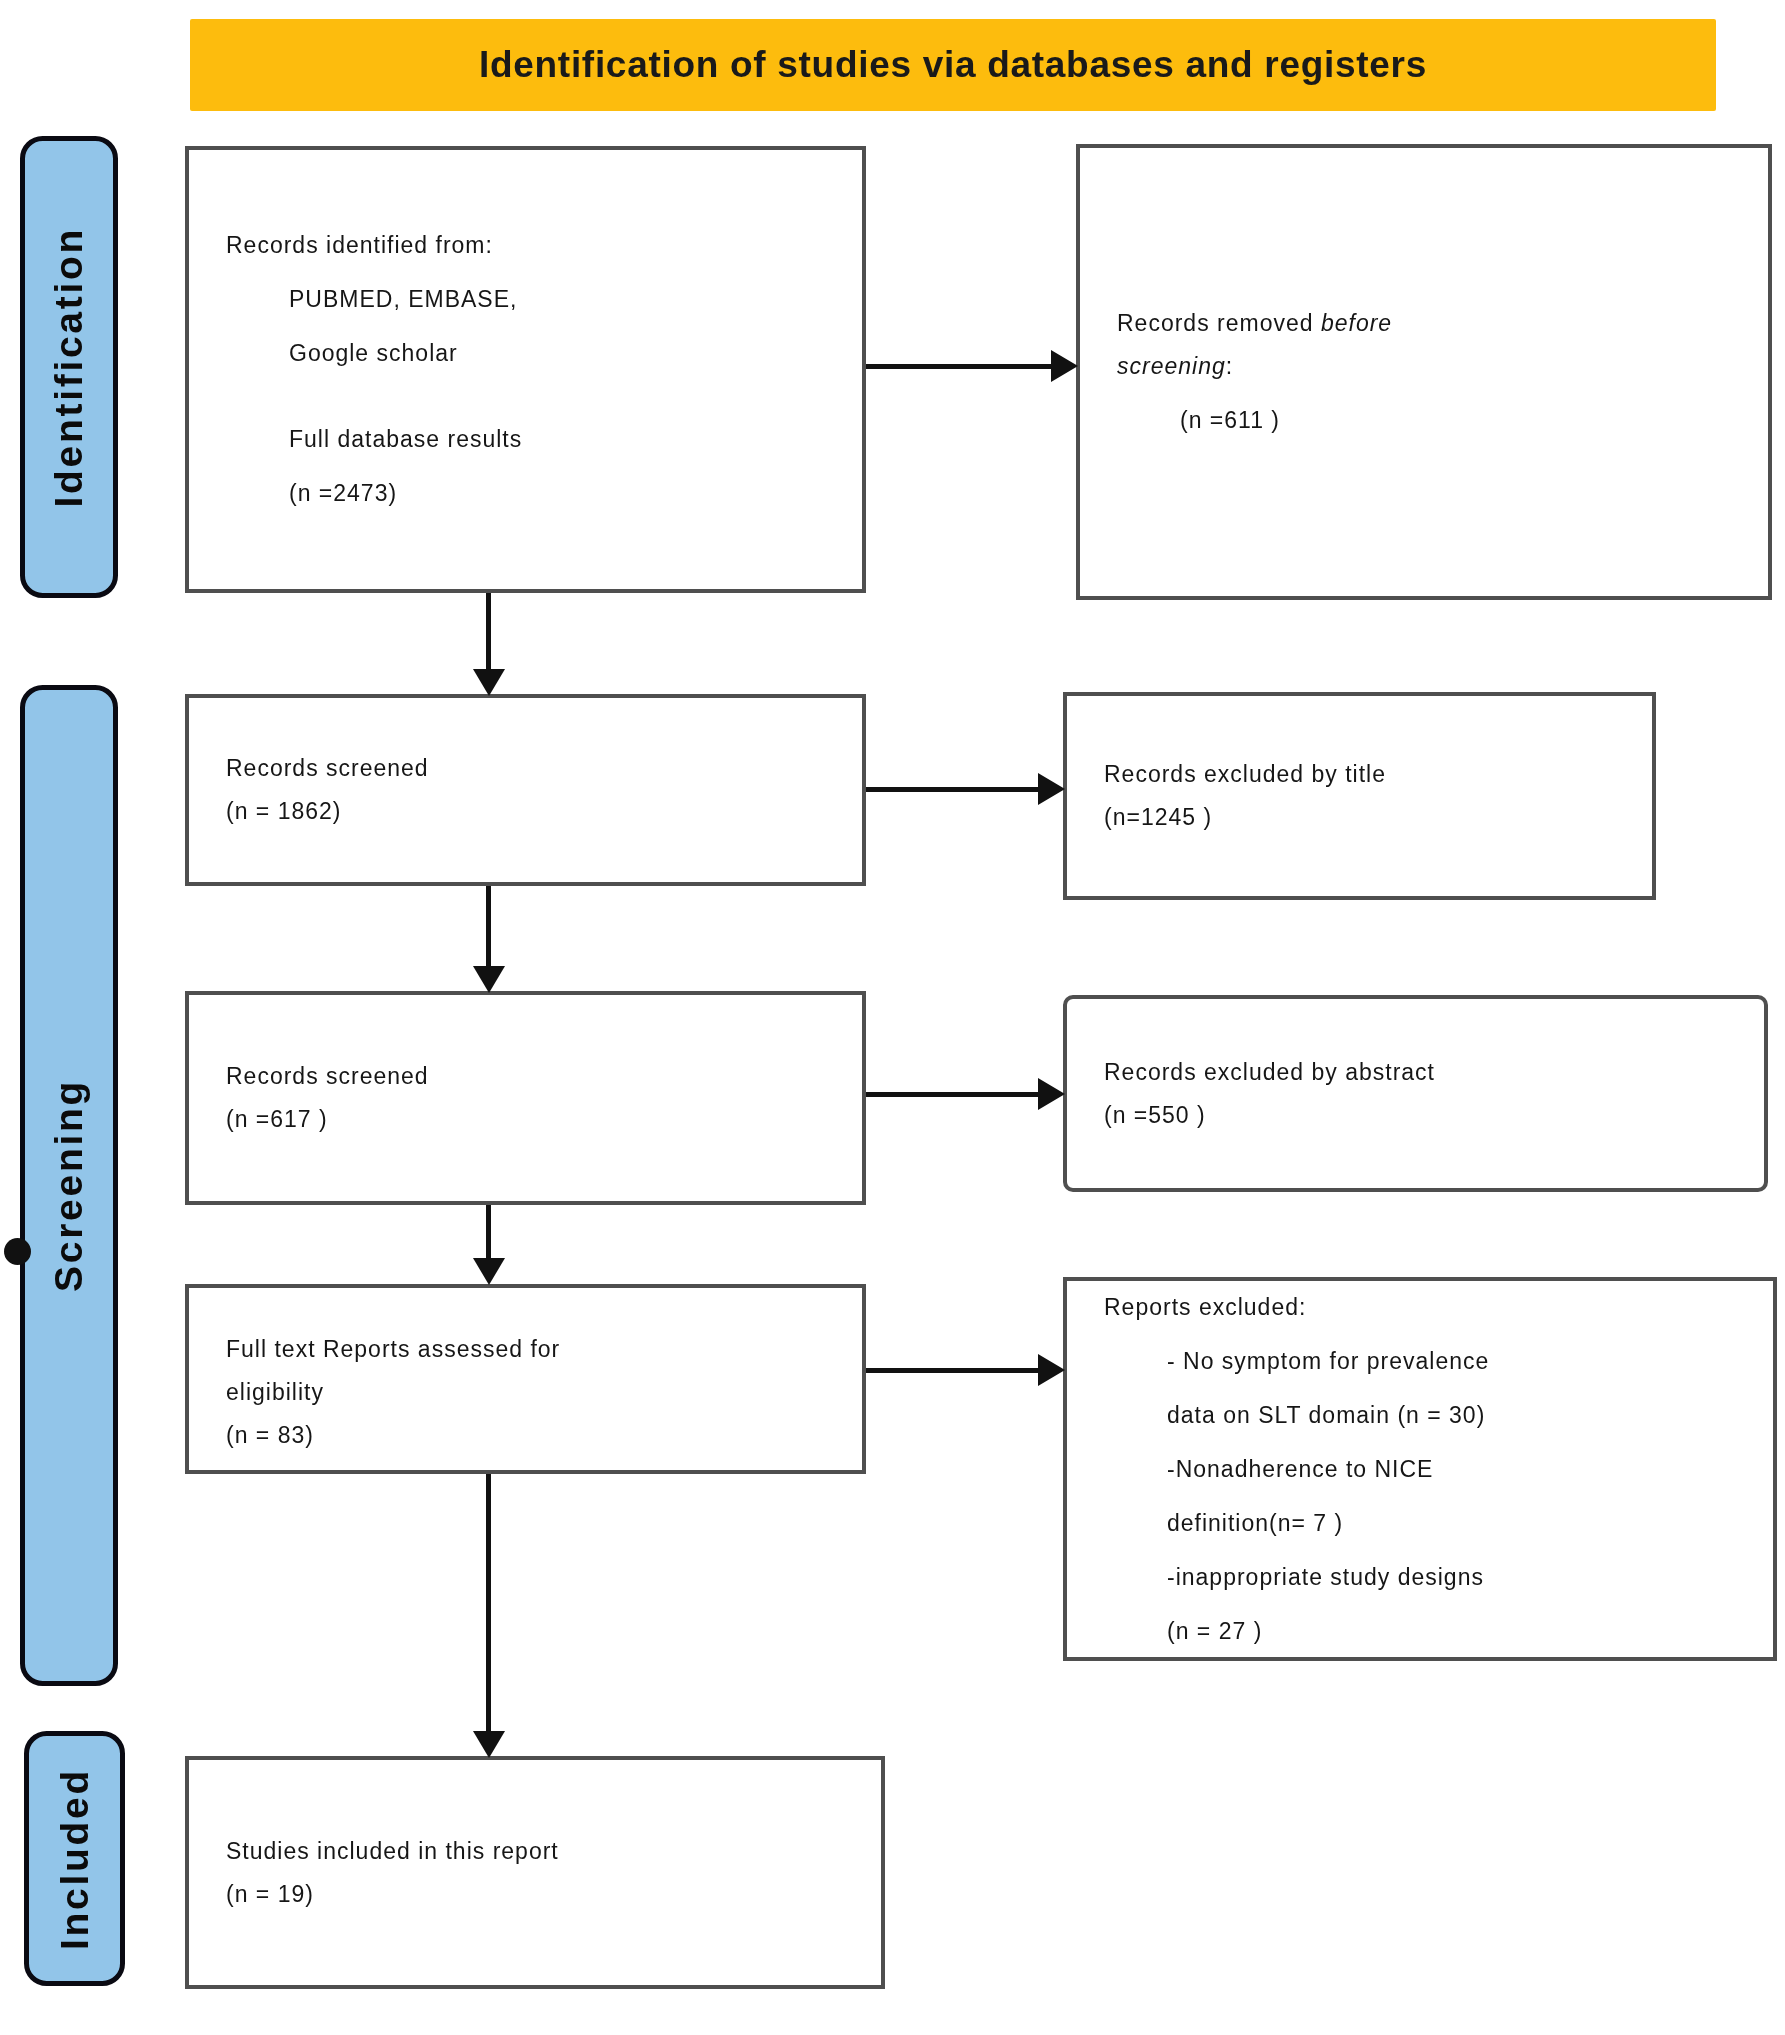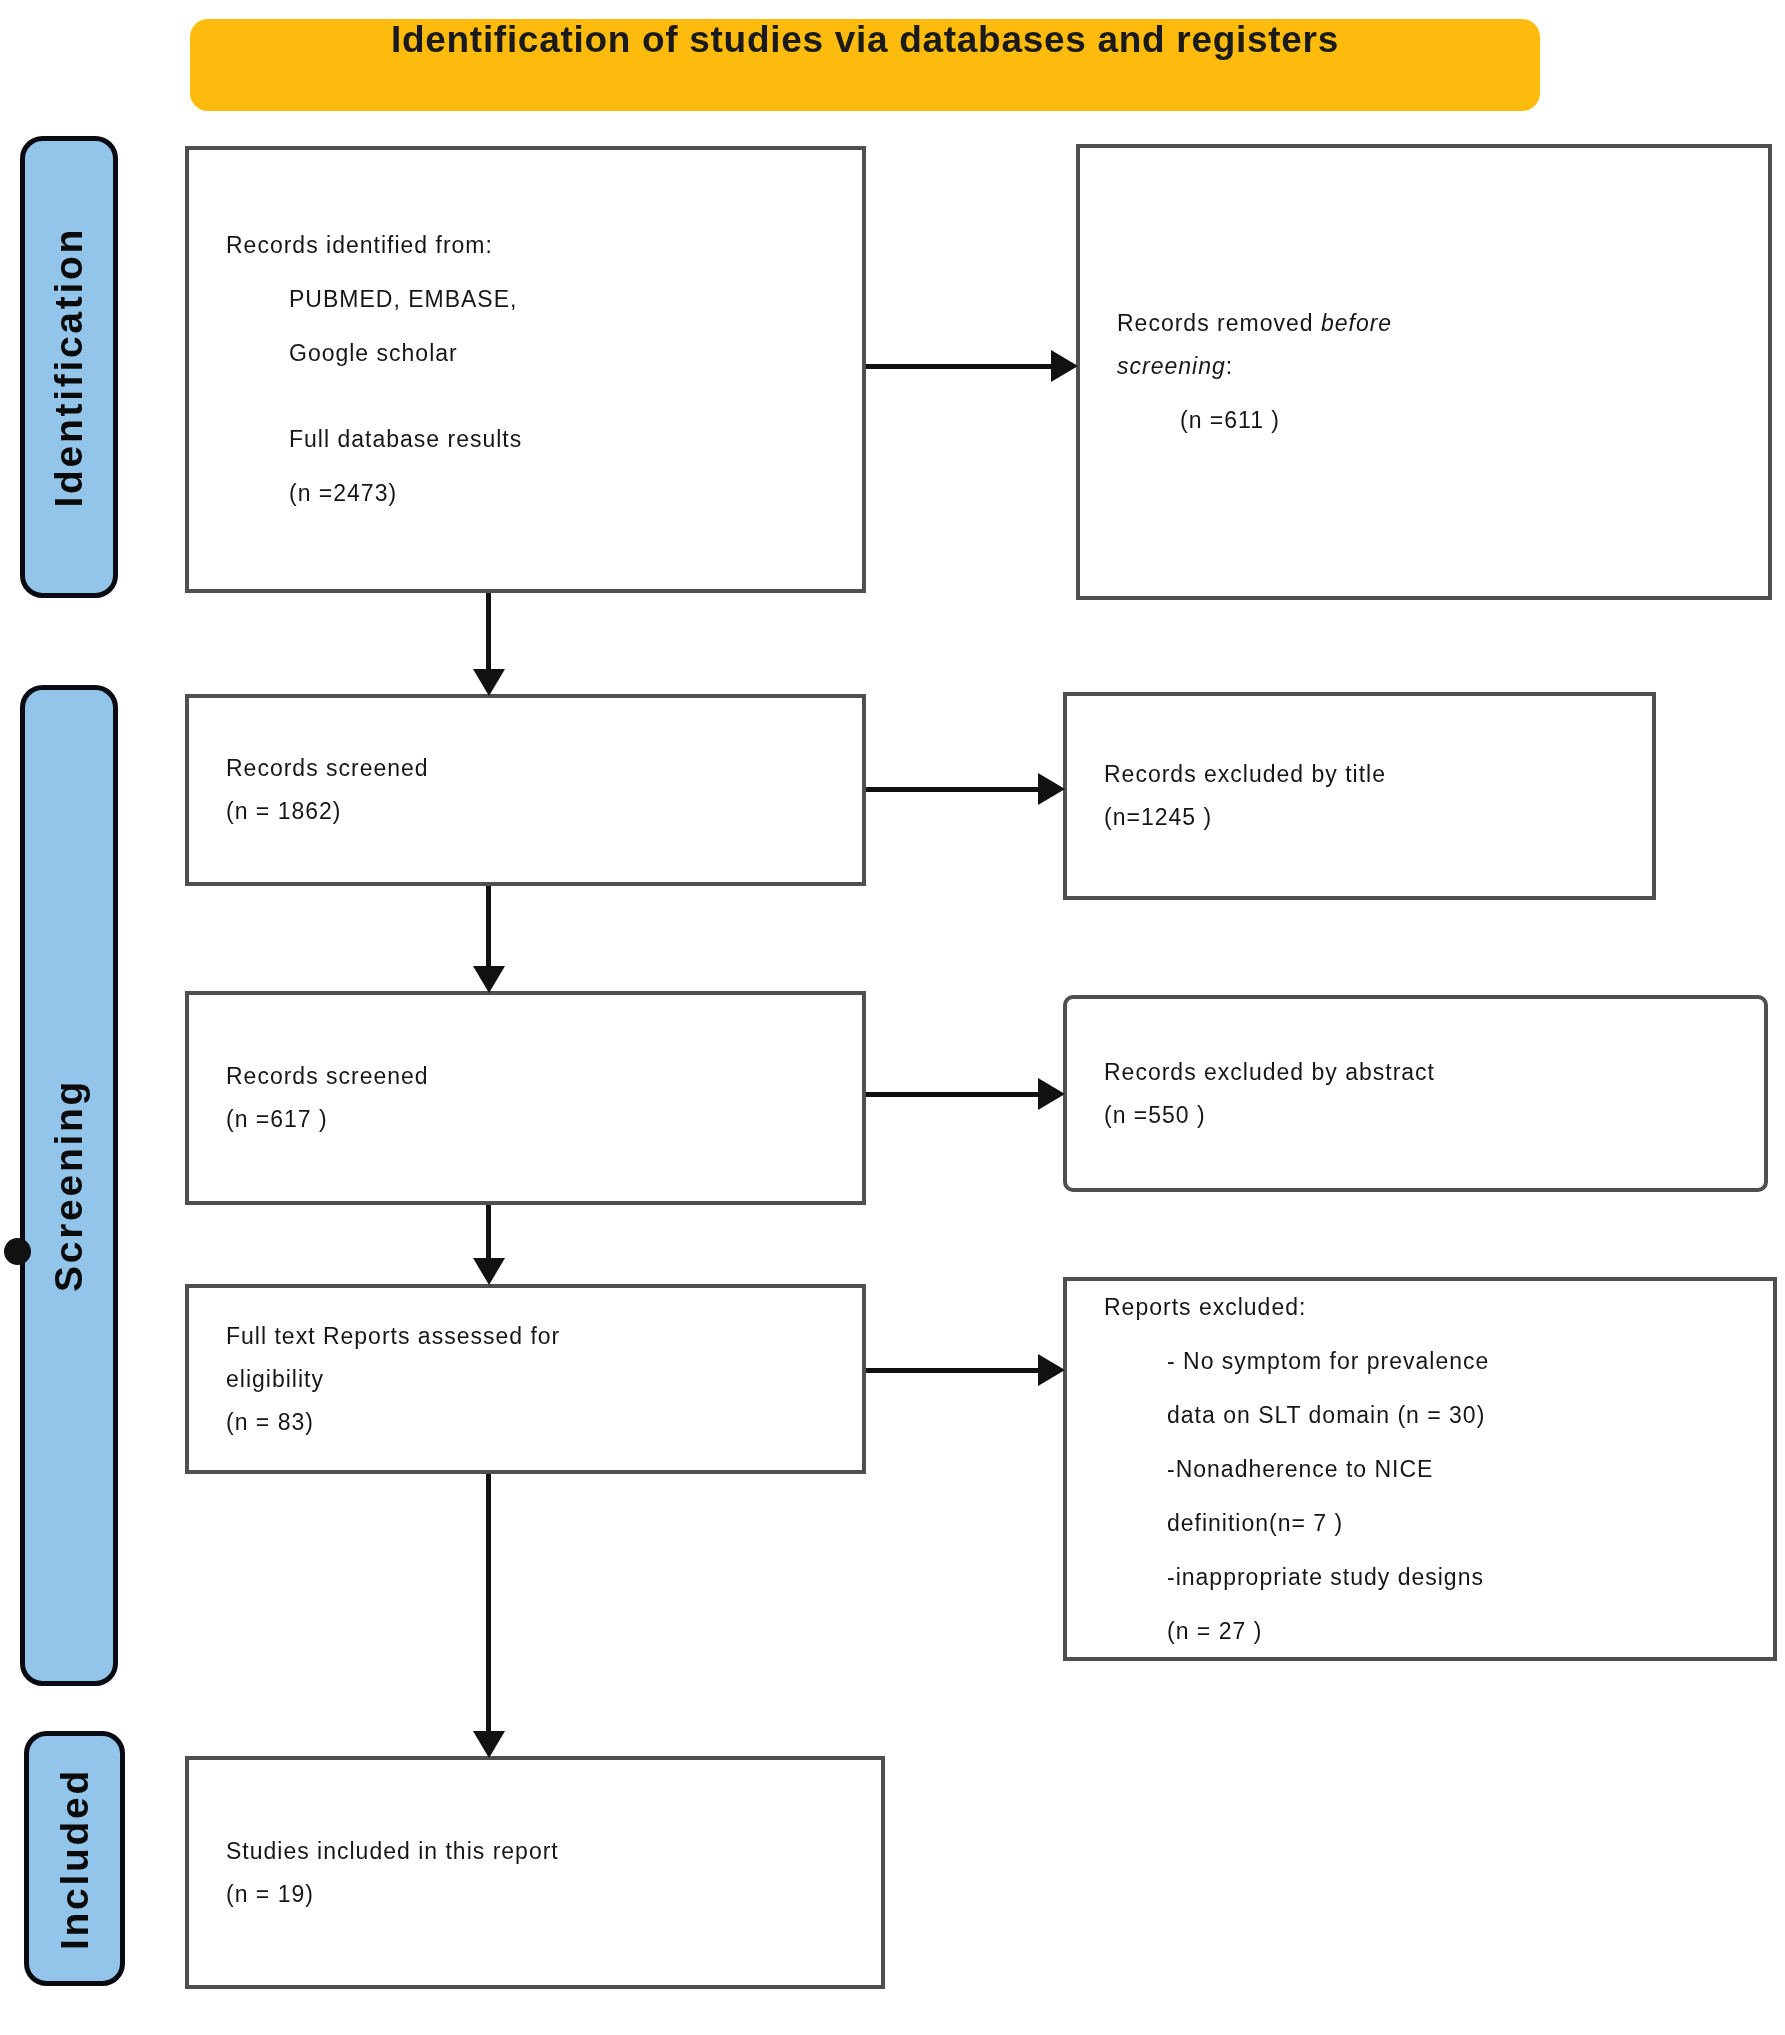--- a/index.html
+++ b/index.html
@@ -14,24 +14,24 @@
   .stage{
     position:relative;
     width:1785px;height:2035px;
     background:#ffffff;
     font-family:"Liberation Sans", sans-serif;
     color:#161616;
     overflow:hidden;
   }
   
   .banner{
-    position:absolute;left:190px;top:18.6px;width:1350px;height:92px;
+    position:absolute;left:190px;top:18.6px;width:1526px;height:92px;
     background:var(--banner-bg);
-    border-radius:18px;
-    display:flex;justify-content:center;
+    border-radius:2px;
+    display:flex;align-items:center;justify-content:center;
   }
   .banner span{
     font-weight:bold;font-size:37px;letter-spacing:0.7px;
     color:var(--banner-text);
   }
   
   .phase{
     position:absolute;
     background:var(--bar-bg);
     border:5.3px solid var(--bar-border);
@@ -65,21 +65,21 @@
   .box .line{white-space:nowrap;}
   .box .ind{padding-left:63px;margin-top:11px;}
   .box .gap{margin-top:43px;}
   .it{font-style:italic;}
   .b1{left:185px;top:146px;width:681px;height:447px;}
   .rb1{left:1076px;top:144px;width:696px;height:456px;}
   .b2{left:185px;top:694px;width:681px;height:192px;}
   .rb2{left:1063px;top:692px;width:593px;height:208px;}
   .b3{left:185px;top:991px;width:681px;height:214px;}
   .rb3{left:1063px;top:995px;width:705px;height:197px;border-radius:10px;}
-  .b4{left:185px;top:1284px;width:681px;height:190px;}
+  .b4{left:185px;top:1284px;width:681px;height:190px;justify-content:flex-end;}
   .rb4{left:1063px;top:1277px;width:714px;height:384px;}
   .b5{left:185px;top:1756px;width:700px;height:233px;}
   
   .hshaft{position:absolute;height:4.7px;background:var(--arrow);}
   .hhead{position:absolute;width:0;height:0;
     border-top:16px solid transparent;border-bottom:16px solid transparent;
     border-left:27px solid var(--arrow);}
   .vshaft{position:absolute;width:4.7px;background:var(--arrow);}
   .vhead{position:absolute;width:0;height:0;
     border-left:16px solid transparent;border-right:16px solid transparent;

